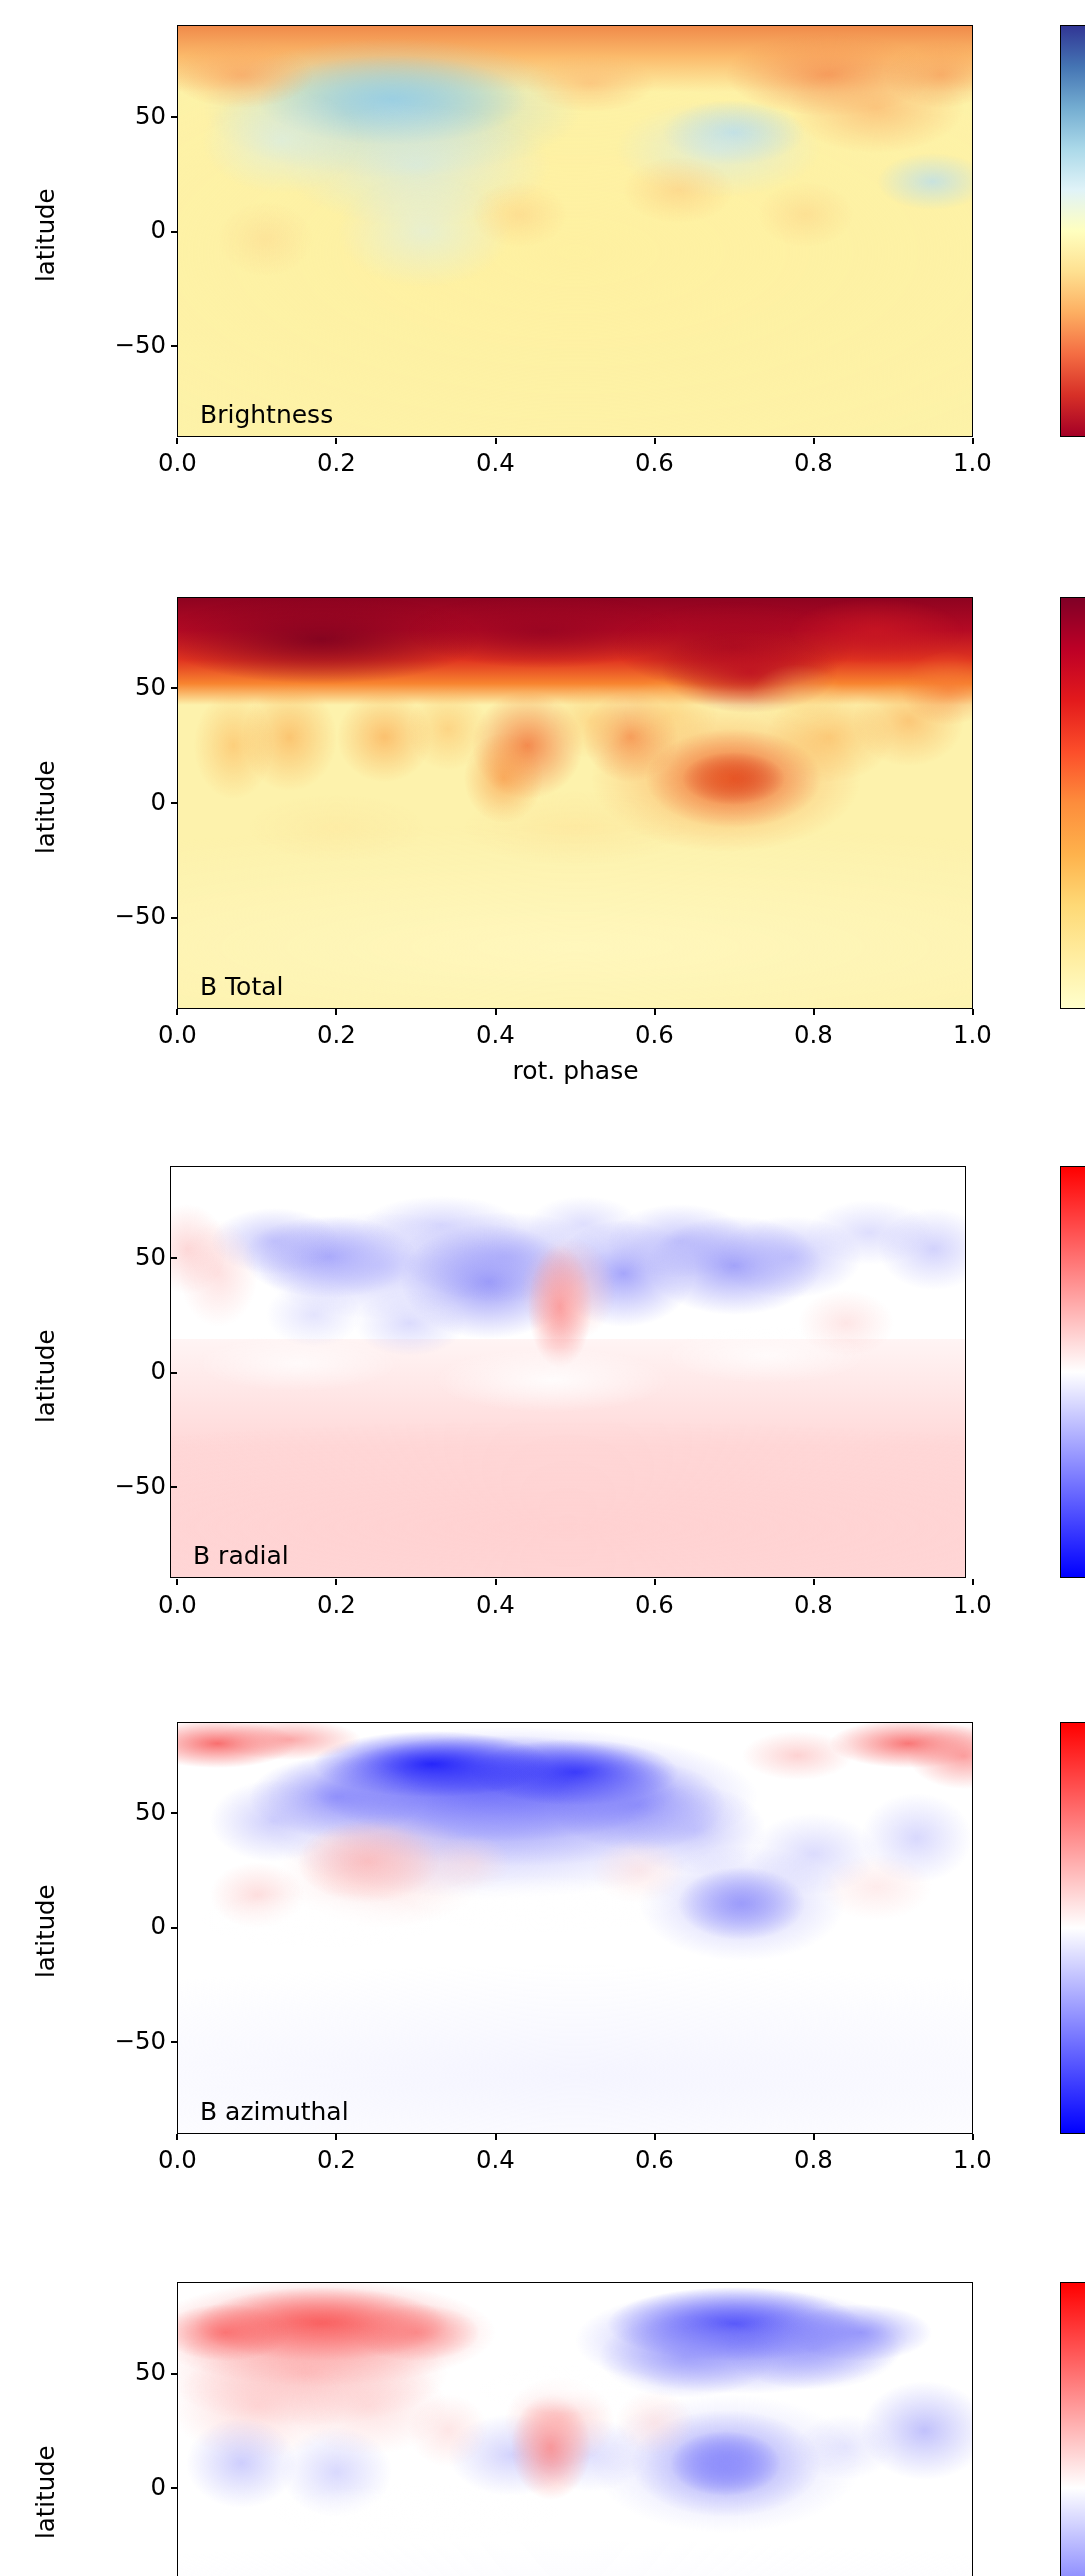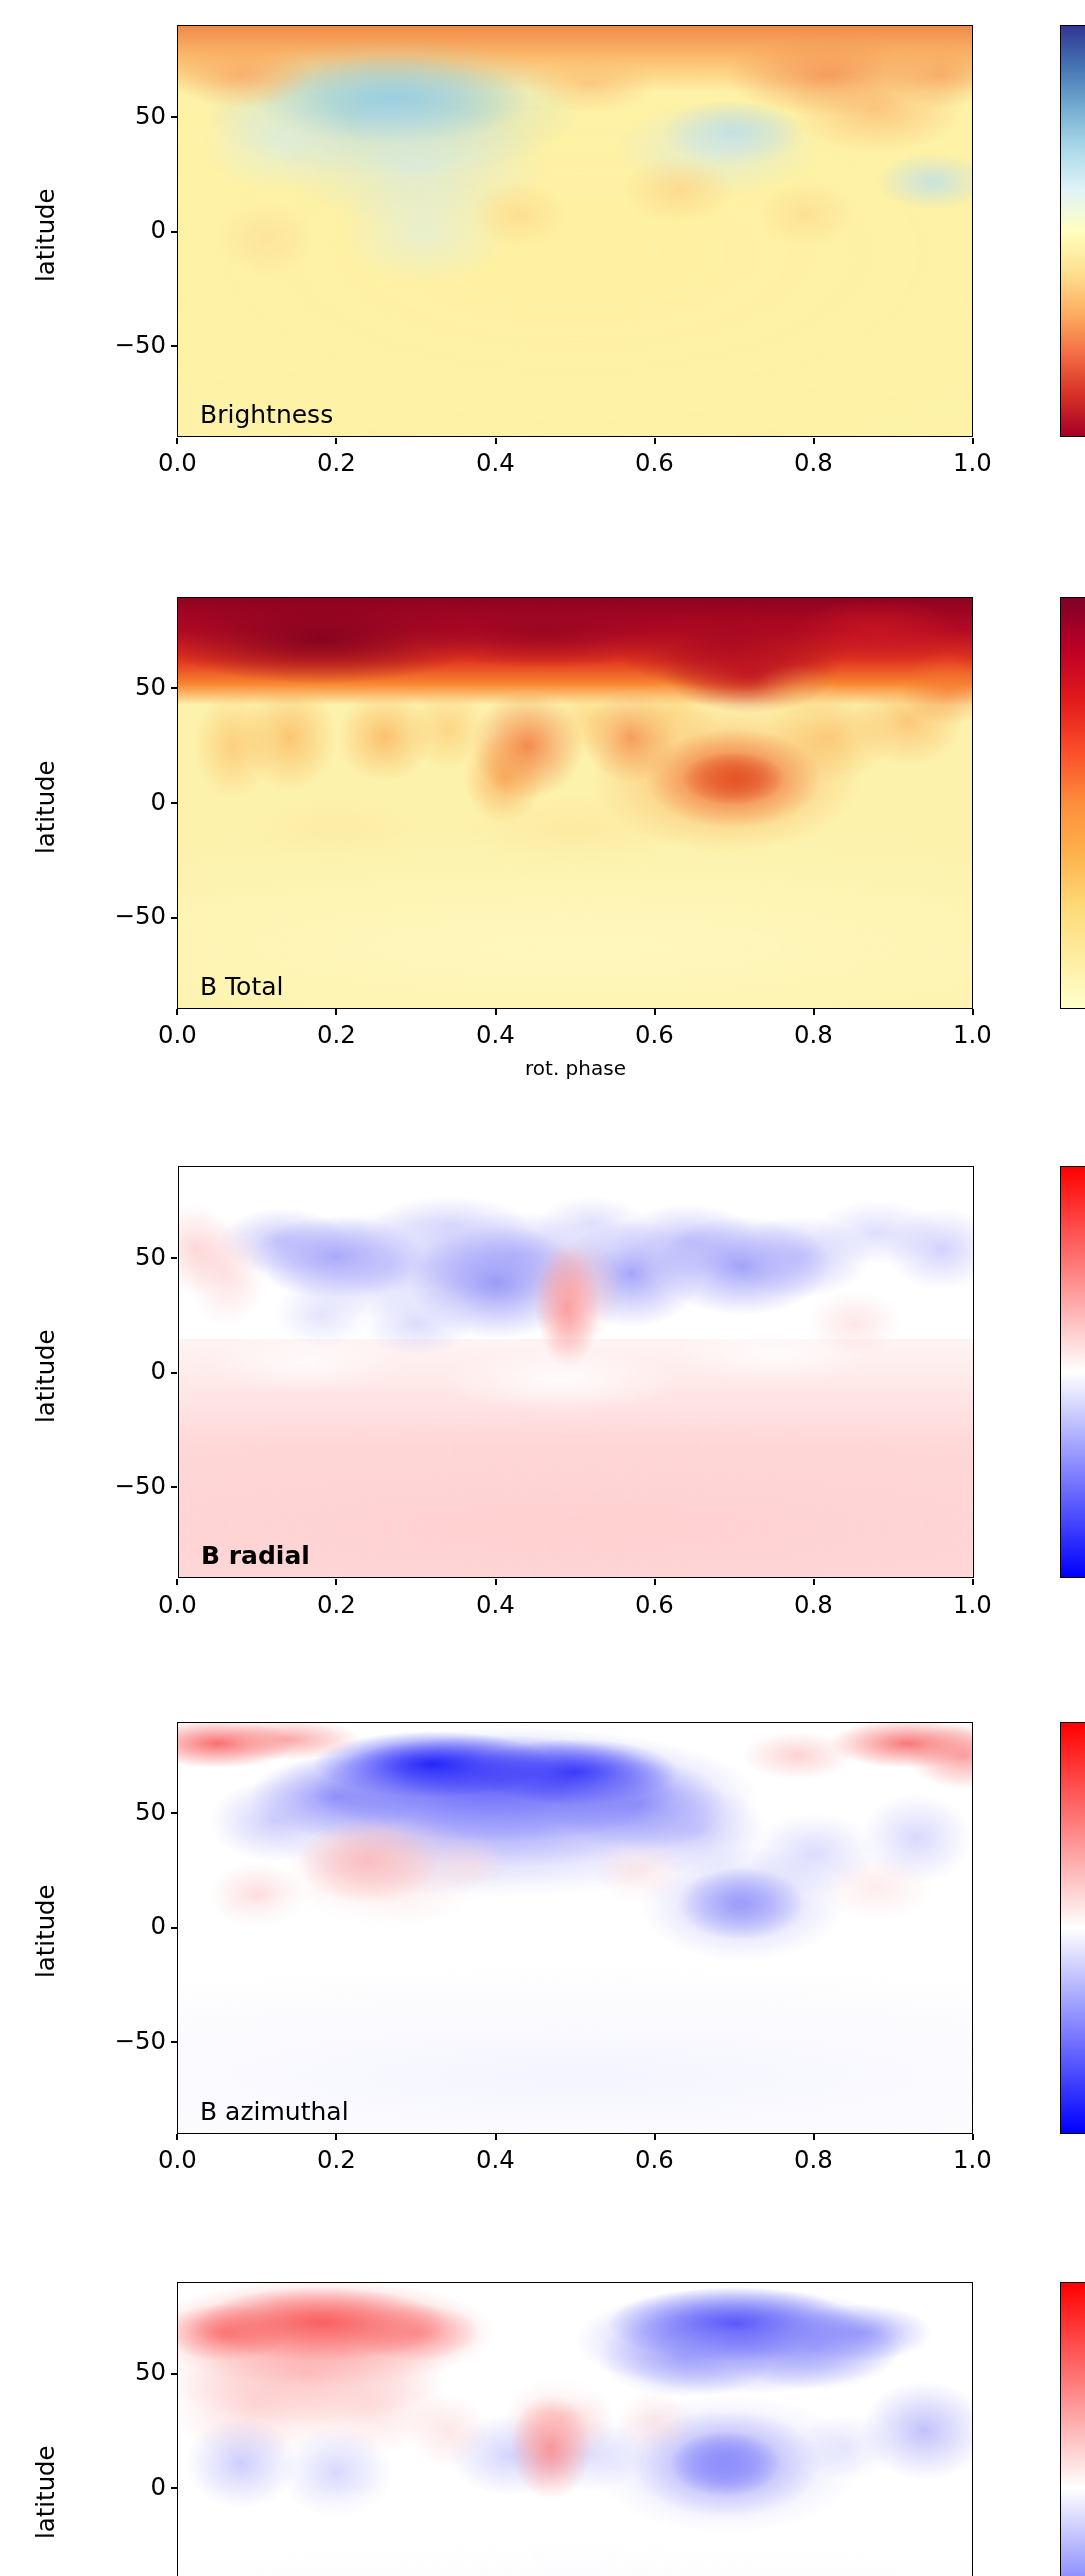--- a/index.html
+++ b/index.html
@@ -20,21 +20,21 @@
   
   .ylabel{
     position:absolute;
     font-size:24.4px;
     transform:rotate(-90deg);
     transform-origin:left top;
     white-space:nowrap;
     letter-spacing:0px;
   }
   
-  .xlabel{position:absolute;font-size:20px;white-space:nowrap;}
+  .xlabel{position:absolute;font-size:25px;white-space:nowrap;}
 
   
   .tick{position:absolute;font-size:24.4px;white-space:nowrap;}
   .ytick{text-align:right;}
   .xtick{text-align:center;}
 
   
   .tickmark{position:absolute;background:#000;}
   .tickmark.y{width:6.3px;height:1.5px;}
   .tickmark.x{height:6.3px;width:1.5px;}
@@ -171,21 +171,21 @@
       <div class="tickmark x" style="left: 813px; top: 1009px;"></div>
       <div class="tick xtick" style="left: 773px; width: 81px; top: 1020px;">0.8</div>
       <div class="tickmark x" style="left: 972px; top: 1009px;"></div>
       <div class="tick xtick" style="left: 932px; width: 81px; top: 1020px;">1.0</div>
       <div class="xlabel" style="left: 485px; width: 181px; text-align: center; top: 1056px;">rot. phase</div>
       <div class="cbar" style="left: 1060px; top: 597px; width: 47px; height: 412px;">
         <div class="fill cm-ylorrd"></div>
       </div>
     </div>
     <div class="panel" style="left: 0px; top: 0px; width: 1085px; height: 2576px;">
-      <div class="axes" style="left: 178px; top: 1166px; width: 796px; height: 412px; font-weight: bold;">
+      <div class="axes" style="left: 170px; top: 1166px; width: 796px; height: 412px;">
         <div class="img field" style="background: rgb(255, 255, 255);">
           <div style="position: absolute; left: 0px; top: 42%; width: 100%; height: 58%; background: linear-gradient(rgba(255, 225, 225, 0.35) 0%, rgba(255, 214, 214, 0.95) 45%, rgb(255, 216, 216) 100%);"></div>
           <div class="blob" style="left: -50%; top: 62%; width: 200%; height: 52%; background: radial-gradient(closest-side, rgba(255, 208, 208, 0.85) 0%, transparent 100%);"></div>
           <div class="blob" style="left: 9%; top: 12%; width: 22%; height: 20%; background: radial-gradient(closest-side, rgba(150, 150, 250, 0.9) 0%, transparent 100%);"></div>
           <div class="blob" style="left: 11%; top: 11%; width: 30%; height: 26%; background: radial-gradient(closest-side, rgba(185, 185, 252, 0.7) 0%, transparent 100%);"></div>
           <div class="blob" style="left: 5%; top: 10%; width: 16%; height: 16%; background: radial-gradient(closest-side, rgba(175, 175, 250, 0.7) 0%, transparent 100%);"></div>
           <div class="blob" style="left: 29%; top: 14%; width: 22%; height: 28%; background: radial-gradient(closest-side, rgba(140, 140, 248, 0.9) 0%, transparent 100%);"></div>
           <div class="blob" style="left: 29%; top: 11%; width: 26%; height: 22%; background: radial-gradient(closest-side, rgba(165, 165, 250, 0.75) 0%, transparent 100%);"></div>
           <div class="blob" style="left: 24%; top: 7%; width: 20%; height: 14%; background: radial-gradient(closest-side, rgba(190, 190, 252, 0.6) 0%, transparent 100%);"></div>
           <div class="blob" style="left: 45%; top: 7%; width: 14%; height: 14%; background: radial-gradient(closest-side, rgba(195, 195, 252, 0.55) 0%, transparent 100%);"></div>

